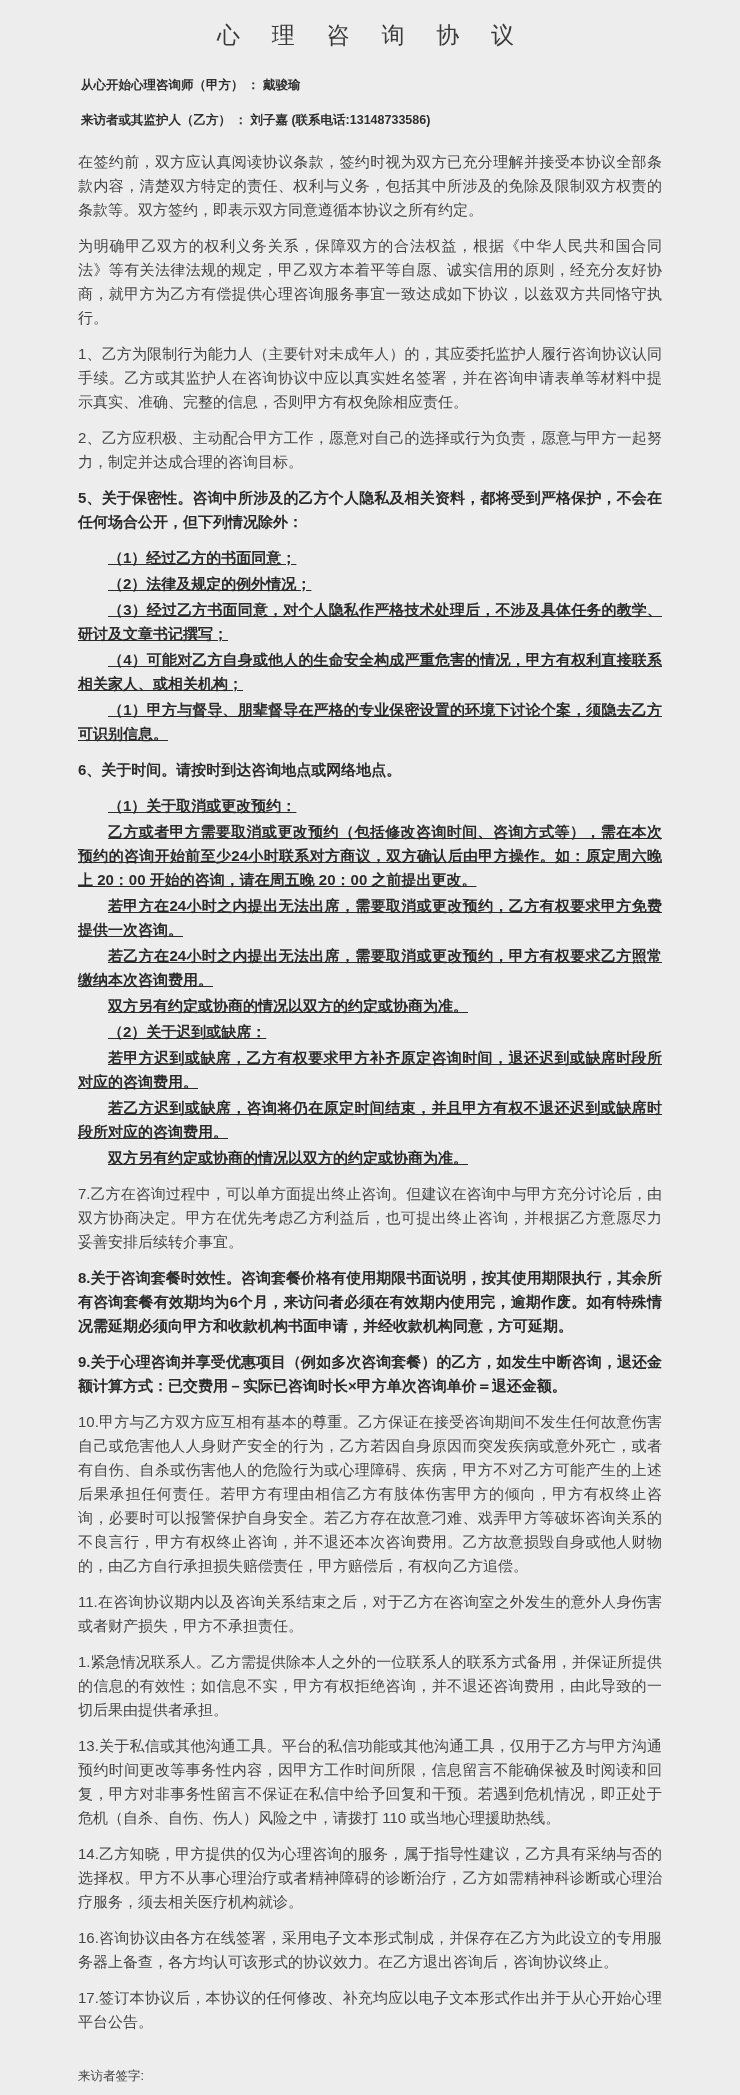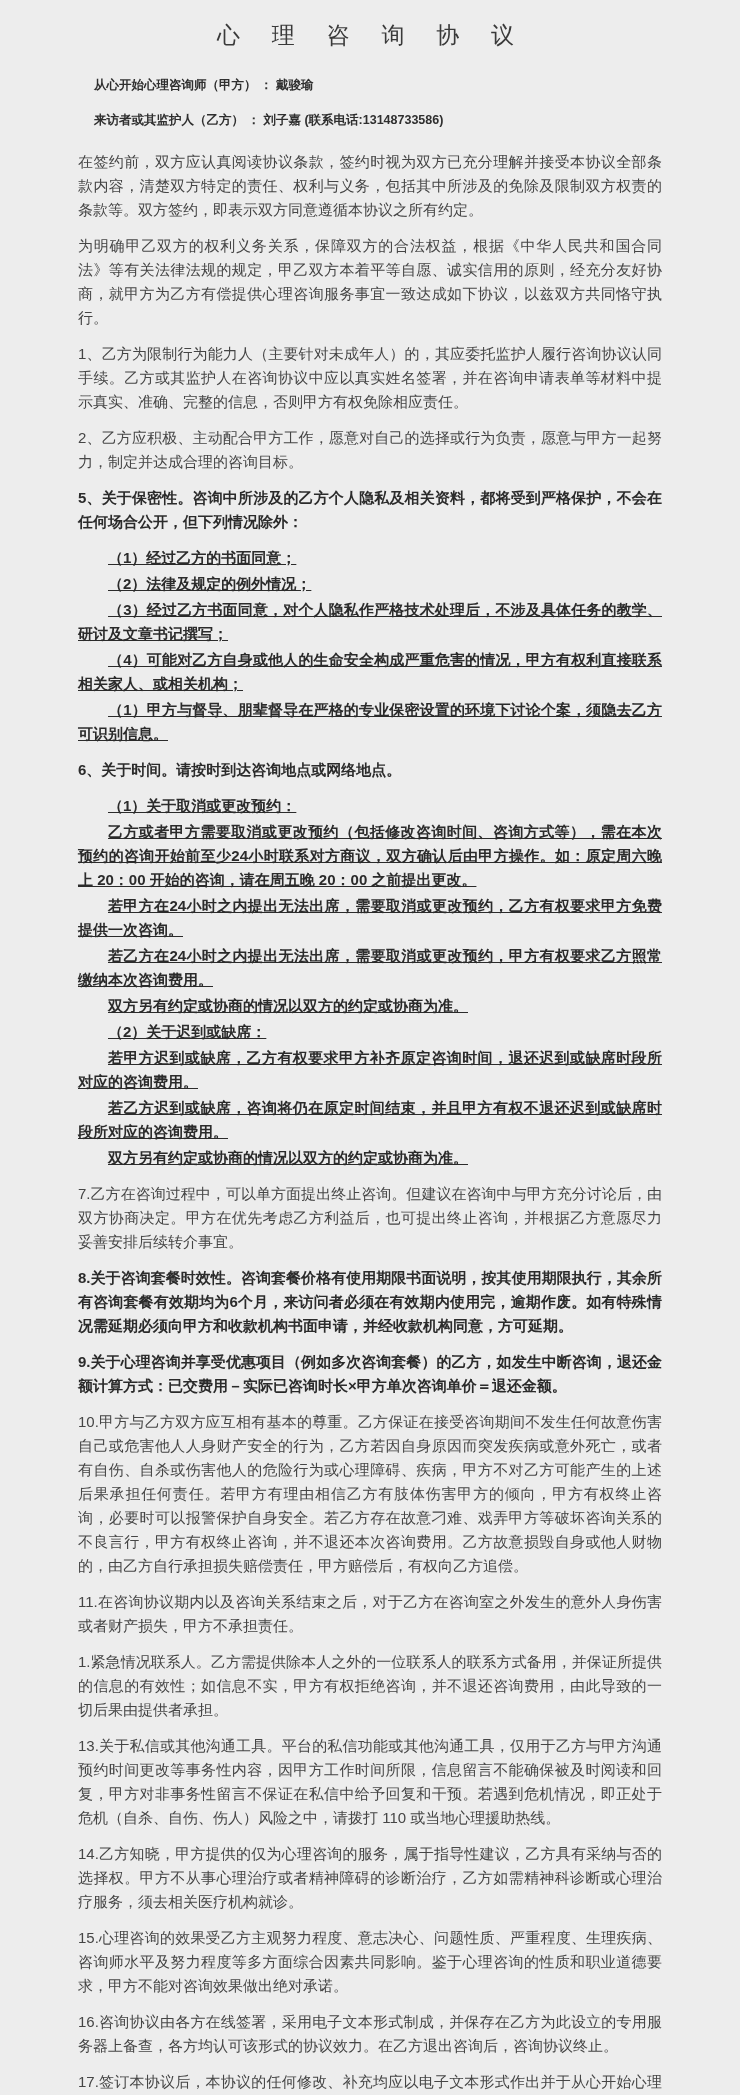--- a/index.html
+++ b/index.html
@@ -20,21 +20,21 @@
     font-size:23px;
     font-weight:500;
     letter-spacing:9px;
     color:#3a3a3a;
     font-family:Liberation Mono, monospace;
   }
   .party{
     font-size:12.5px;
     font-weight:bold;
     color:#2f2f2f;
-    margin:0 0 19px 16px;
+    margin:0 0 19px 3px;
     line-height:16px;
   }
   .clauses{margin-top:22px;}
   .para{
     font-size:15px;
     line-height:24px;
     margin:12px 0;
     color:#454545;
     text-align:justify;
   }
@@ -91,21 +91,20 @@
       <p class="para b tight ti">若乙方迟到或缺席，咨询将仍在原定时间结束，并且甲方有权不退还迟到或缺席时段所对应的咨询费用。</p>
       <p class="para b tight ti">双方另有约定或协商的情况以双方的约定或协商为准。</p>
       <p class="para">7.乙方在咨询过程中，可以单方面提出终止咨询。但建议在咨询中与甲方充分讨论后，由双方协商决定。甲方在优先考虑乙方利益后，也可提出终止咨询，并根据乙方意愿尽力妥善安排后续转介事宜。</p>
       <p class="para b">8.关于咨询套餐时效性。咨询套餐价格有使用期限书面说明，按其使用期限执行，其余所有咨询套餐有效期均为6个月，来访问者必须在有效期内使用完，逾期作废。如有特殊情况需延期必须向甲方和收款机构书面申请，并经收款机构同意，方可延期。</p>
       <p class="para b">9.关于心理咨询并享受优惠项目（例如多次咨询套餐）的乙方，如发生中断咨询，退还金额计算方式：已交费用－实际已咨询时长×甲方单次咨询单价＝退还金额。</p>
       <p class="para">10.甲方与乙方双方应互相有基本的尊重。乙方保证在接受咨询期间不发生任何故意伤害自己或危害他人人身财产安全的行为，乙方若因自身原因而突发疾病或意外死亡，或者有自伤、自杀或伤害他人的危险行为或心理障碍、疾病，甲方不对乙方可能产生的上述后果承担任何责任。若甲方有理由相信乙方有肢体伤害甲方的倾向，甲方有权终止咨询，必要时可以报警保护自身安全。若乙方存在故意刁难、戏弄甲方等破坏咨询关系的不良言行，甲方有权终止咨询，并不退还本次咨询费用。乙方故意损毁自身或他人财物的，由乙方自行承担损失赔偿责任，甲方赔偿后，有权向乙方追偿。</p>
       <p class="para">11.在咨询协议期内以及咨询关系结束之后，对于乙方在咨询室之外发生的意外人身伤害或者财产损失，甲方不承担责任。</p>
       <p class="para">1.紧急情况联系人。乙方需提供除本人之外的一位联系人的联系方式备用，并保证所提供的信息的有效性；如信息不实，甲方有权拒绝咨询，并不退还咨询费用，由此导致的一切后果由提供者承担。</p>
       <p class="para">13.关于私信或其他沟通工具。平台的私信功能或其他沟通工具，仅用于乙方与甲方沟通预约时间更改等事务性内容，因甲方工作时间所限，信息留言不能确保被及时阅读和回复，甲方对非事务性留言不保证在私信中给予回复和干预。若遇到危机情况，即正处于危机（自杀、自伤、伤人）风险之中，请拨打 110 或当地心理援助热线。</p>
       <p class="para">14.乙方知晓，甲方提供的仅为心理咨询的服务，属于指导性建议，乙方具有采纳与否的选择权。甲方不从事心理治疗或者精神障碍的诊断治疗，乙方如需精神科诊断或心理治疗服务，须去相关医疗机构就诊。</p>
-      <p class="para">15.心理咨询的效果受乙方主观努力程度、意志决心、问题性质、严重程度、生理疾病、咨询师水平及努力程度等多方面综合因素共同影响。鉴于心理咨询的性质和职业道德要求，甲方不能对咨询效果做出绝对承诺。</p>
       <p class="para">16.咨询协议由各方在线签署，采用电子文本形式制成，并保存在乙方为此设立的专用服务器上备查，各方均认可该形式的协议效力。在乙方退出咨询后，咨询协议终止。</p>
       <p class="para">17.签订本协议后，本协议的任何修改、补充均应以电子文本形式作出并于从心开始心理平台公告。</p>
     </div>
 
   <div class="sign-label">来访者签字:</div>
 
   <svg class="signature" width="170" height="120" viewBox="0 0 170 120" aria-hidden="true">
     <path d="M35,12 C45,7 52,6 58,9"></path>
     <path d="M52,22 C50,45 47,75 44,102"></path>
     <path d="M28,34 C40,31 52,30 66,29"></path>

